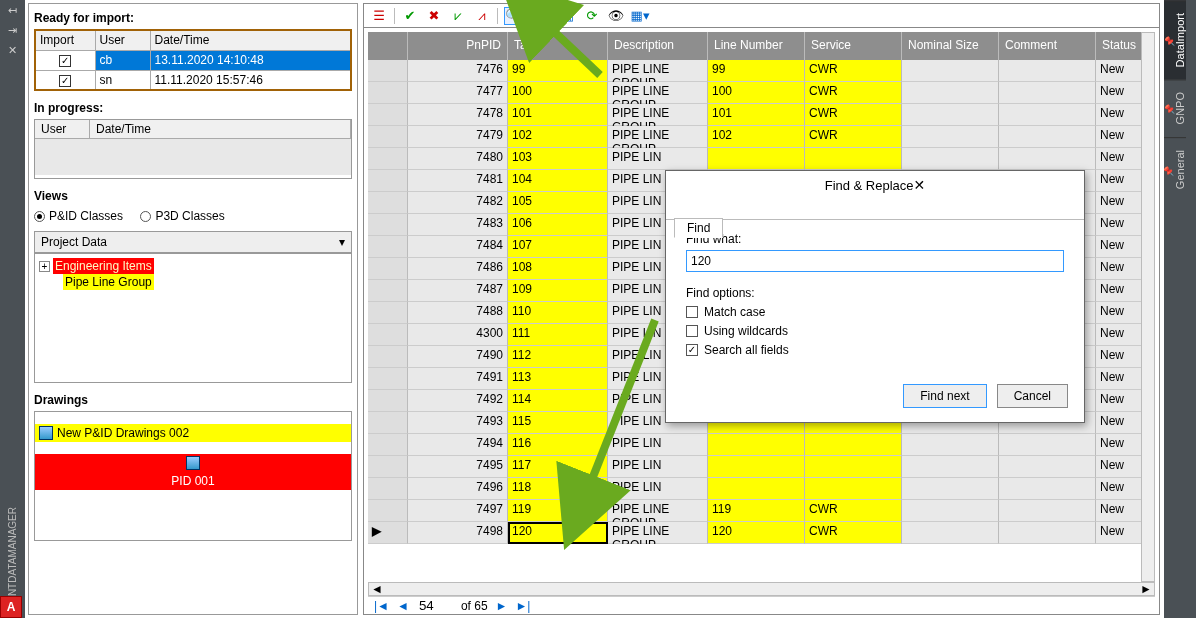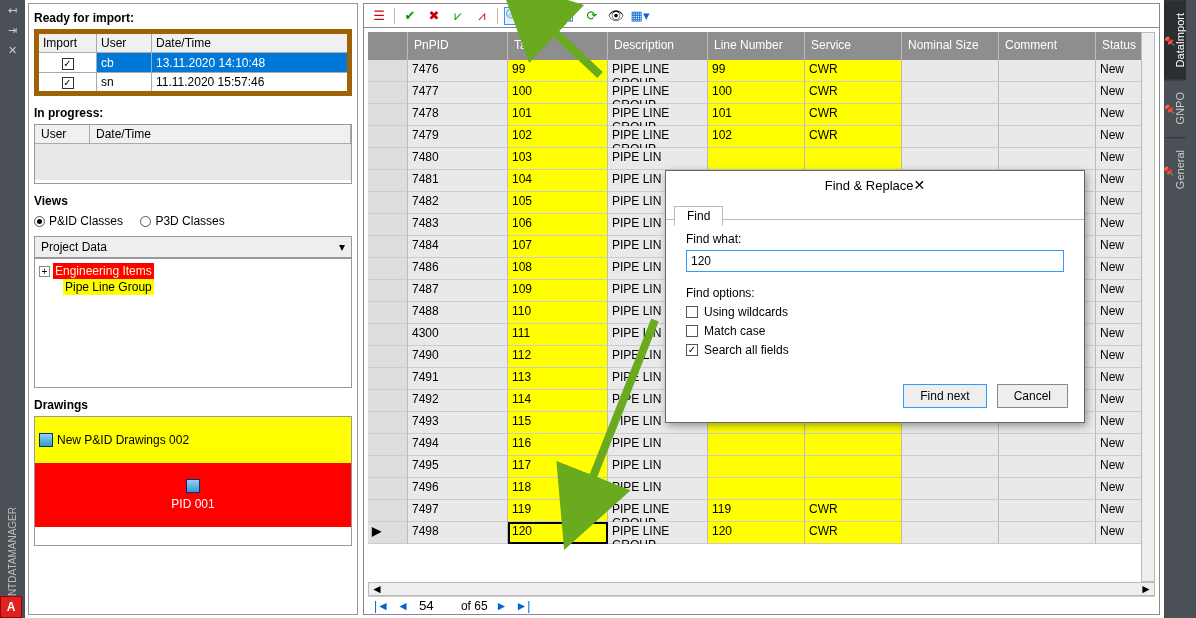--- a/index.html
+++ b/index.html
@@ -5,21 +5,21 @@
 * { box-sizing: border-box; font-family: "Segoe UI", Tahoma, sans-serif; }
 body { margin:0; background:#fff; width:1196px; height:618px; position:relative; overflow:hidden; font-size:12px;}
 
 .dark-bar-left { position:absolute; top:0; left:0; width:25px; height:618px; background:#4a5055; }
 .dark-bar-left .icon { color:#ccc; display:flex; justify-content:center; align-items:center; width:25px;height:20px; font-size:11px;}
 .dark-bar-left .label { position:absolute; left:0; bottom:10px; color:#bbb; font-size:10px; transform:rotate(-90deg); transform-origin:center; white-space:nowrap; width:25px; text-align:center;}
 .dark-bar-left .lab-inner { display:inline-block; }
 
 .left-panel { position:absolute; top:3px; left:28px; width:330px; height:612px; border:1px solid #999; background:#fff; padding:5px;}
 .left-panel h4 { margin:2px 0 4px; font-size:12px; font-weight:bold;}
-table.import-table { width:100%; border-collapse:collapse; border:5px solid #a16207; }
+table.import-table { width:100%; border-collapse:collapse; border:2px solid #a16207; }
 table.import-table th, table.import-table td { border:1px solid #aaa; padding:2px 4px; text-align:left; font-weight:normal; font-size:12px; height:20px;}
 table.import-table th { background:#f0f0f0;}
 tr.sel td { background:#0078d7; color:#fff; }
 tr.sel td:first-child { background:#fff; color:#000;}
 .checkbox { display:inline-block; width:12px;height:12px;border:1px solid #333; font-size:10px; line-height:10px; text-align:center; background:#fff;color:#000;}
 
 .progress-box { border:1px solid #999; width:100%; height:60px; margin-top:4px;}
 .progress-head { display:flex; border-bottom:1px solid #aaa; background:#f0f0f0;}
 .progress-head div { border-right:1px solid #aaa; padding:2px 6px;}
 .progress-body { background:#e8e8e8; height:36px;}
@@ -30,55 +30,55 @@
 .radio-dot.on::after { content:""; position:absolute; width:5px;height:5px; background:#000; border-radius:50%; top:2px; left:2px;}
 
 .combo { border:1px solid #999; background:#eee; padding:3px 6px; display:flex; justify-content:space-between; align-items:center;}
 .tree-box { border:1px solid #999; height:130px; padding:4px;}
 .node { padding:1px 2px; display:inline-block;}
 .node.red { background:#ff0000; color:#fef9c3;}
 .node.yellow { background:#ffff00; color:#000;}
 .expander { display:inline-block;width:11px;height:11px;border:1px solid #888;line-height:9px;text-align:center;font-size:10px;margin-right:3px;vertical-align:middle;}
 
 .drawings-box { border:1px solid #999; height:130px; padding:0;}
-.draw-item { padding:16px 4px; display:flex; align-items:center; gap:4px;}
+.draw-item { padding:2px 4px; display:flex; align-items:center; gap:4px;margin-top:12px;}
 .draw-item.yellow { background:#ffff00;}
 .draw-item.red { background:#ff0000; color:#fff;flex-direction:column;}
 .file-ico {width:14px;height:14px;background:linear-gradient(#9cf,#39c);border:1px solid #036;}
 
 .main-area { position:absolute; top:3px; left:363px; right:36px; height:612px; border:1px solid #888; background:#fff;}
 .toolbar { height:24px; border-bottom:1px solid #888; display:flex; align-items:center; padding:0 6px; gap:6px;}
 .toolbar .tbtn { width:18px;height:18px; display:flex;align-items:center;justify-content:center; font-size:13px;}
 .tbtn.sep { width:1px; background:#bbb; height:16px;}
 .tbtn.boxed { border:1px solid #3399ff; background:#e8f0ff;}
 
 .grid { position:absolute; top:28px; left:4px; right:4px; bottom:32px; overflow:hidden;}
 .ghead { display:flex; background:#8e8e8e; color:#fff; height:28px;}
 .ghead div { border-right:1px solid #bbb; padding:6px 6px; font-size:12px; flex-shrink:0;}
 .gbody { overflow:auto;}
 .grow { display:flex; height:22px;}
 .grow div { border-right:1px solid #bbb; border-bottom:1px solid #ccc; padding:2px 4px; font-size:12px; flex-shrink:0;}
 .c-rowhdr { width:40px; background:#dedede; border-right:1px solid #bbb;}
-.c-pnpid {width:100px;} .c-tag{width:100px;} .c-desc{width:100px;} .c-line{width:97px;} .c-srv{width:97px;} .c-nom{width:97px;} .c-com{width:97px;} .c-status{width:52px;}
+.c-pnpid {width:100px;text-align:right;} .c-tag{width:100px;} .c-desc{width:100px;} .c-line{width:97px;} .c-srv{width:97px;} .c-nom{width:97px;} .c-com{width:97px;} .c-status{width:52px;}
 .y { background:#ffff00; }
 .g { background:#e9e9e9; }
 .found { border:2px solid #000 !important; padding:0 2px !important;}
 .row-arrow { color:#000; font-weight:bold; text-align:center;}
 
 .scroll-h { position:absolute; left:4px; right:4px; bottom:18px; height:14px; background:#eee; border:1px solid #bbb; display:flex; align-items:center; justify-content:space-between; padding:0 2px;}
 .scroll-v { position:absolute; right:4px; top:28px; bottom:32px; width:14px; background:#eee; border:1px solid #bbb;}
 .pager { position:absolute; left:4px; bottom:0; right:4px; height:18px; display:flex; align-items:center; gap:8px; padding:2px 6px; border-top:1px solid #ccc;}
 .pager .pbtn { color:#0066cc; font-size:12px; cursor:pointer;}
 .pager input {width:36px; border:none; text-align:left; background:transparent;}
 
 .dialog { position:absolute; top:170px; left:665px; width:420px; background:#fff; border:1px solid #666; box-shadow:2px 3px 8px rgba(0,0,0,0.35); z-index:20;}
 .dlg-title { display:flex; justify-content:center; align-items:center; padding:6px 4px; font-size:13px;}
 .dlg-close { font-size:14px; cursor:pointer;}
 .dlg-tabs { border-bottom:1px solid #bbb; padding:0 8px;}
-.dlg-tab { display:inline-block; border:1px solid #bbb; border-bottom:1px solid #fff; background:#fff; padding:2px 12px; position:relative; top:7px;}
+.dlg-tab { display:inline-block; border:1px solid #bbb; border-bottom:1px solid #fff; background:#fff; padding:2px 12px; position:relative; top:19px;}
 .dlg-body { padding:12px 20px;}
 .dlg-body label { display:block; margin-bottom:4px;}
 .dlg-input { width:100%; border:1px solid #3399ff; padding:3px 4px; font-size:12px; outline:none;}
 .opt-row { display:flex; align-items:center; gap:6px; margin:5px 0;}
 .cb { width:12px;height:12px;border:1px solid #555; font-size:10px; line-height:10px; text-align:center;}
 .dlg-btns { display:flex; justify-content:flex-end; gap:10px; padding:10px 16px 14px;}
 .btn { border:1px solid #888; background:#eee; padding:4px 16px; font-size:12px;}
 .btn.primary { border:1px solid #3399ff;}
 
 .right-tabs { position:absolute; top:0; right:0; width:32px; height:618px; background:#4a5055;}
@@ -472,25 +472,25 @@
     <span>Find &amp; Replace</span>
     <span class="dlg-close">✕</span>
   </div>
   <div class="dlg-tabs"><span class="dlg-tab">Find</span></div>
   <div class="dlg-body">
     <label>Find what:</label>
     <input class="dlg-input" value="120" style="">
     <label style="margin-top:14px">Find options:</label>
     <div class="opt-row">
         <span class="cb"></span>
-        <span>Using wildcards</span>
+        <span>Match case</span>
       </div>
     <div class="opt-row">
         <span class="cb"></span>
-        <span>Match case</span>
+        <span>Using wildcards</span>
       </div>
     <div class="opt-row">
         <span class="cb">✓</span>
         <span>Search all fields</span>
       </div>
   </div>
   <div class="dlg-btns">
     <button class="btn primary">Find next</button>
     <button class="btn">Cancel</button>
   </div>

